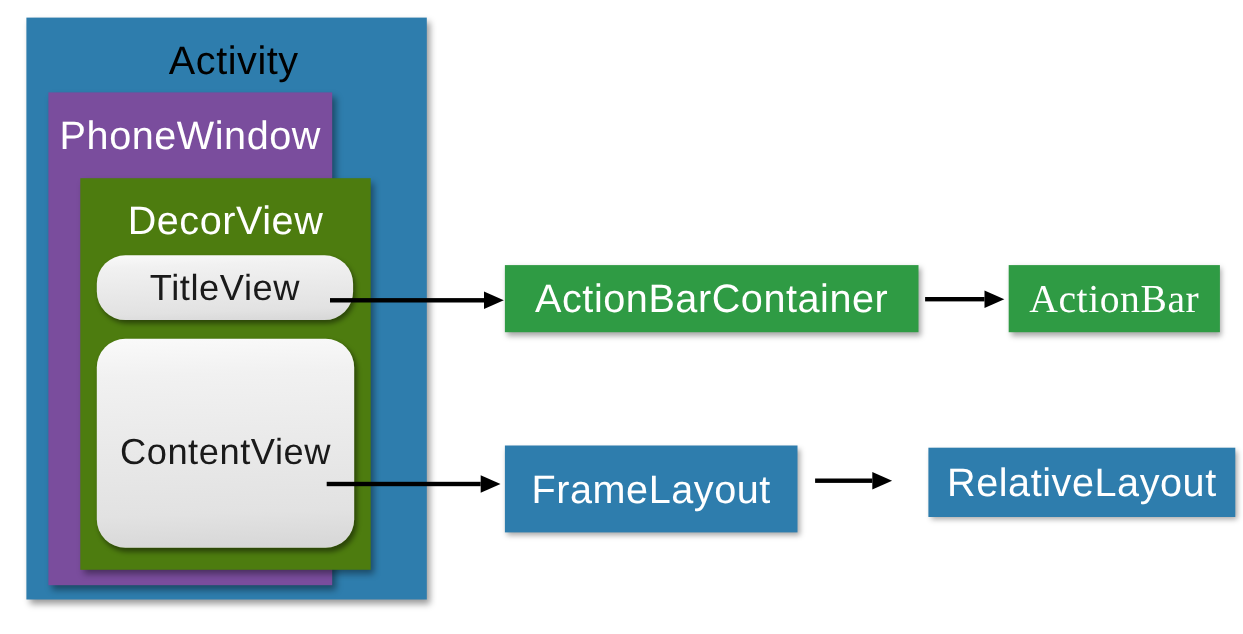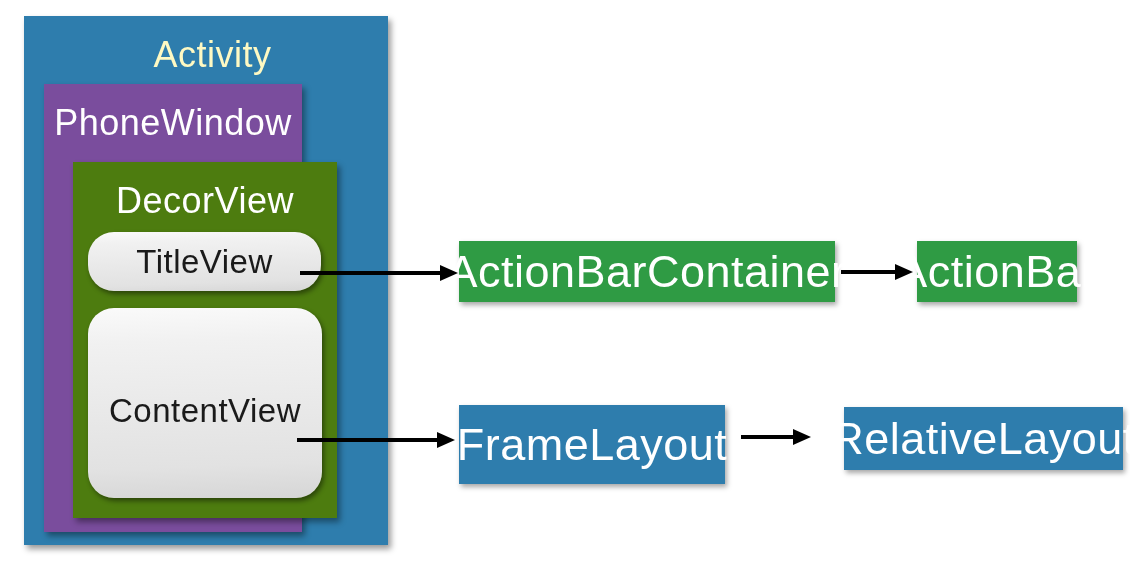--- a/index.html
+++ b/index.html
@@ -50,27 +50,27 @@
   }
   #title-view   { left: 15px; top: 70px;  width: 233px; height: 59px; }
   #content-view { left: 15px; top: 146px; width: 234px; height: 190px; }
 
   
   .node {
     position: absolute;
     display: flex;
     align-items: center;
     justify-content: center;
-    font-size: 45px;
+    font-size: 36px;
     letter-spacing: 0.5px;
     white-space: nowrap;
     box-shadow: 2px 3px 5px rgba(0,0,0,0.35);
   }
   #action-bar-container { left: 459px; top: 241px; width: 376px; height: 61px; }
-  #action-bar           { left: 917px; top: 241px; width: 160px; height: 61px; }
+  #action-bar           { left: 917px; top: 241px; width: 192px; height: 61px; font-family: Liberation Serif, serif; }
   #frame-layout         { left: 459px; top: 405px; width: 266px; height: 79px; }
   #relative-layout      { left: 823px; top: 407px; width: 279px; height: 63px; }
 
   
   .arrow {
     position: absolute;
     height: 4px;
     background: #000000;
   }
   .arrow .head {
@@ -88,21 +88,21 @@
   #arrow-2 { left: 841px; top: 270px; width: 54px;  }
   #arrow-3 { left: 297px; top: 438px; width: 140px; }
   #arrow-4 { left: 741px; top: 435px; width: 52px;  }
 </style>
 </head>
 <body>
 
 <div class="canvas">
 
   <div class="cbox" id="activity" style="background-color: rgb(46, 125, 173);">
-    <div class="clabel" style="color: #fef9c3; padding-left: 13px;">Activity</div>
+    <div class="clabel" style="color: #000000; padding-left: 13px;">Activity</div>
 
     <div class="cbox" id="phone-window" style="background-color: rgb(122, 77, 157);">
       <div class="clabel" style="color: rgb(255, 255, 255);">PhoneWindow</div>
 
       <div class="cbox" id="decor-view" style="background-color: #4d7c0f;">
         <div class="clabel" style="color: rgb(255, 255, 255);">DecorView</div>
 
         <div class="wbox" id="title-view">
           <span style="color: rgb(26, 26, 26);">TitleView</span>
         </div>

